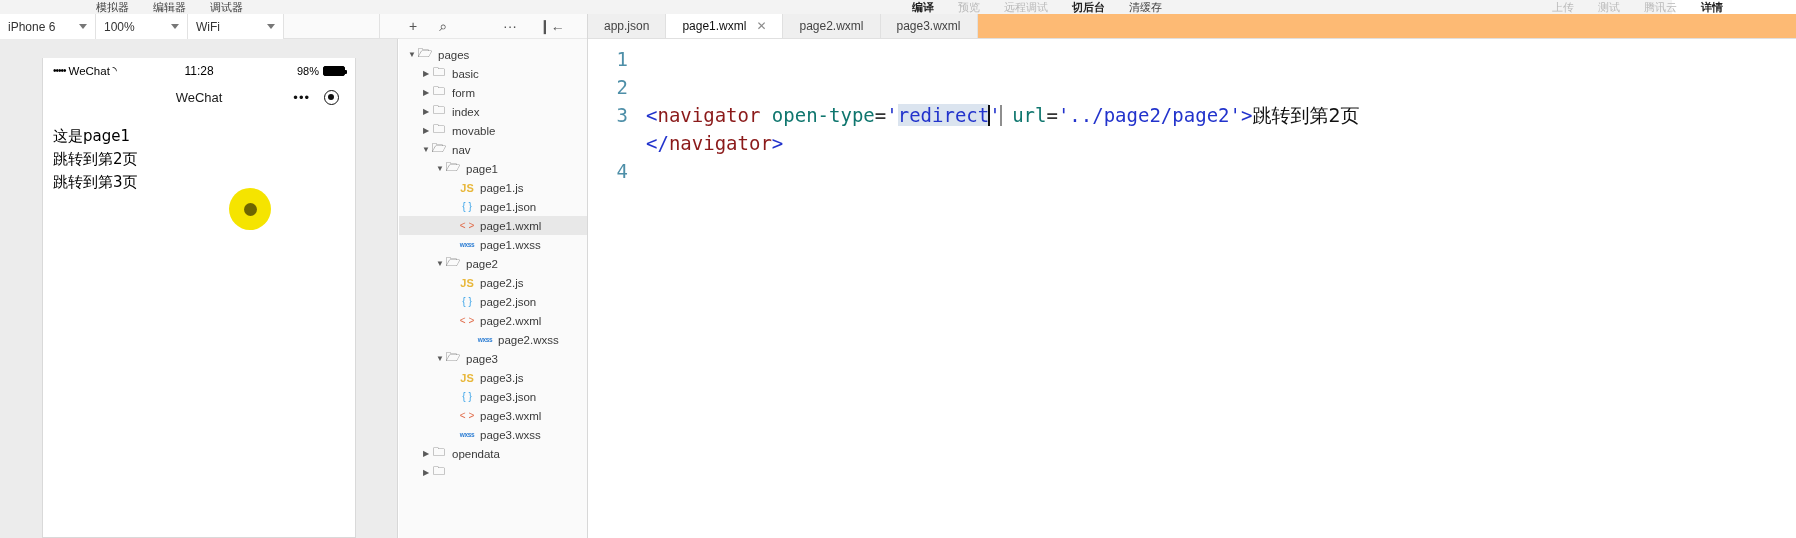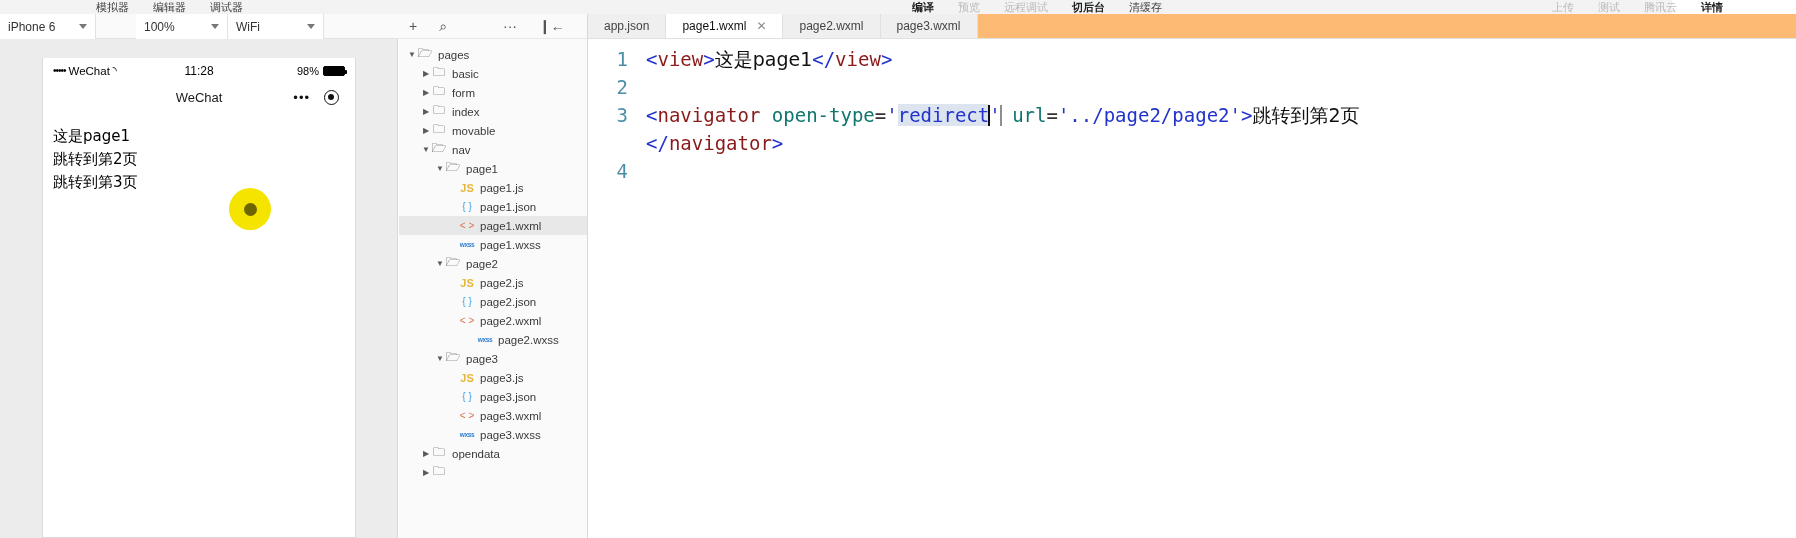--- a/index.html
+++ b/index.html
@@ -35,21 +35,21 @@
     border-right: 1px solid #e2e2e2; padding: 0 8px;
     font-size: 12px; color: #333; background: #fff;
   }
   .select .lbl { flex: 1; white-space: nowrap; }
   .caret {
     margin-left: 14px; width: 0; height: 0;
     border-left: 4px solid transparent; border-right: 4px solid transparent;
     border-top: 5px solid #777;
   }
   .sel-device { width: 96px; }
-  .sel-zoom   { width: 92px; margin-left: 40px; }
+  .sel-zoom   { width: 92px; }
   .sel-net    { width: 96px; }
   .devbar-spacer { flex: 0 0 96px; border-right: 1px solid #e2e2e2; background: #fafafa; }
 
   
   .sim-pane {
     position: absolute; left: 0; top: 39px; width: 398px; height: 499px;
     background: #ececec; border-right: 1px solid #d8d8d8;
   }
   .phone {
     position: absolute; left: 42px; top: 19px; width: 314px; height: 480px;
@@ -389,21 +389,20 @@
         <span>page2.wxml</span>
       </div>
       <div class="etab">
         <span>page3.wxml</span>
       </div>
     </div>
 
   <div class="code-area">
     <div class="crow">
       <span class="gutter">1</span>
-      <span class="ccode"><span class="tok-tag">&lt;</span><span class="tok-name">view</span><span class="tok-tag">&gt;</span><span class="tok-cn">这是page1</span><span class="tok-tag">&lt;/</span><span class="tok-name">view</span><span class="tok-tag">&gt;</span></span>
     </div>
 
     <div class="crow">
       <span class="gutter">2</span>
       <span class="ccode"></span>
     </div>
 
     <div class="crow">
       <span class="gutter">3</span>
       <span class="ccode"><span class="tok-tag">&lt;</span><span class="tok-name">navigator</span> <span class="tok-attr">open-type</span><span class="tok-eq">=</span><span class="tok-str">'</span><span class="tok-str tok-sel">redirect</span><span class="caret-bar"></span><span class="tok-str">'</span><span class="caret-bar faint"></span> <span class="tok-attr">url</span><span class="tok-eq">=</span><span class="tok-str">'../page2/page2'</span><span class="tok-tag">&gt;</span><span class="tok-cn">跳转到第2页</span><br><span class="tok-tag">&lt;/</span><span class="tok-name">navigator</span><span class="tok-tag">&gt;</span></span>

